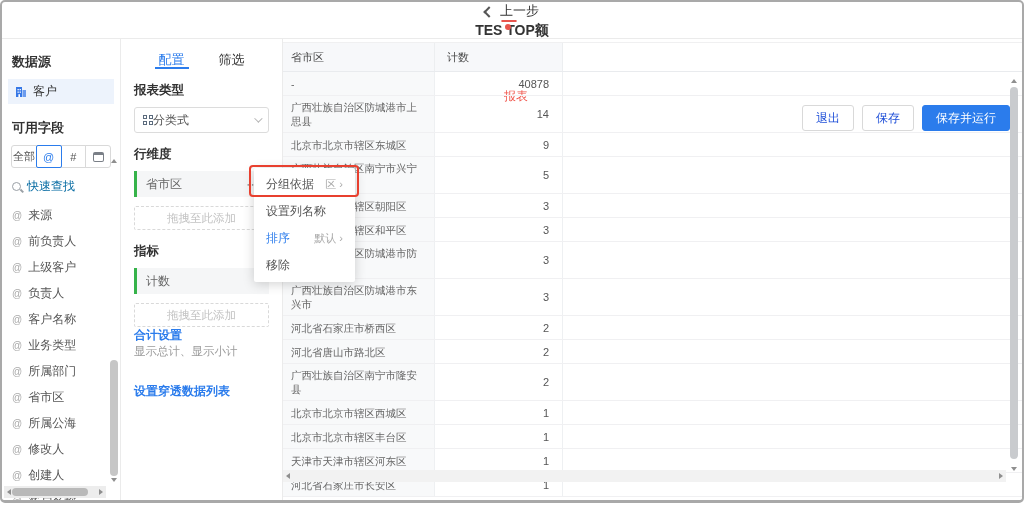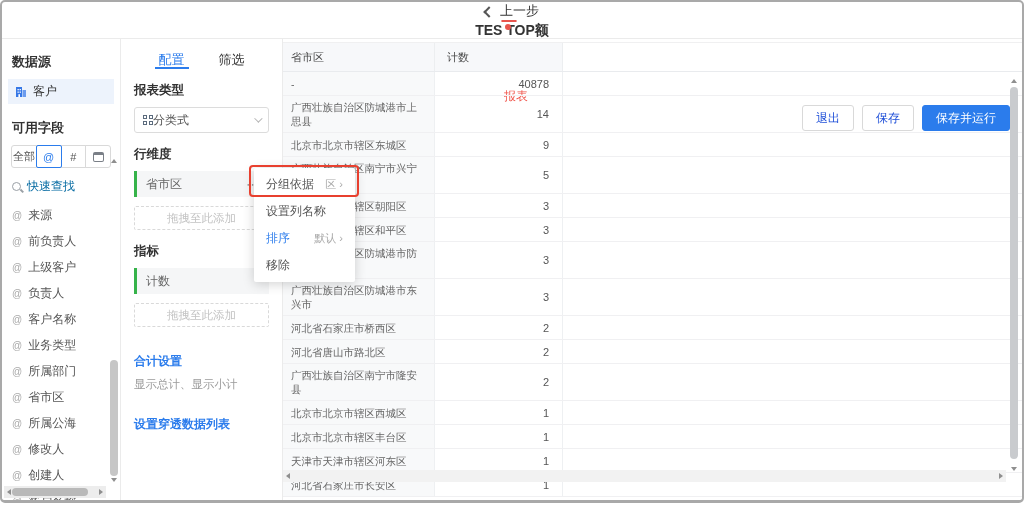--- a/index.html
+++ b/index.html
@@ -89,22 +89,22 @@
   .grid-glyph span { width: 4px; height: 4px; border: 1.2px solid #5b6b7d; }
   .caret-down { margin-left: auto; width: 6px; height: 6px; border-right: 1.4px solid #b5b5b5;
                 border-bottom: 1.4px solid #b5b5b5; transform: rotate(45deg) translateY(-2px); }
   .chip { height: 26px; background: #f5f6f7; border-left: 3px solid #36b34a; display: flex;
           align-items: center; padding: 0 9px; font-size: 12px; color: #666; cursor: grab; }
   .chip .dots { margin-left: auto; color: #9b9b9b; font-size: 13px; letter-spacing: 1px; cursor: pointer; }
   .dropzone { height: 24px; border: 1px dashed #d9d9d9; border-radius: 2px; margin-top: 9px;
               display: flex; align-items: center; justify-content: center;
               font-size: 11.5px; color: #c3c3c3; }
   .cfg-link { font-size: 12px; font-weight: bold; color: #2b7cec; cursor: pointer; }
-  .link-totals { margin-top: 26px; }
-  .cfg-desc { font-size: 11.5px; color: #9b9b9b; margin-top: 7px; }
+  .link-totals { }
+  .cfg-desc { font-size: 11.5px; color: #9b9b9b; }
   .link-drill { margin-top: 24px; }
 
   
   .tablepanel { flex: 1; position: relative; overflow: hidden; }
   .rtable { margin-top: 3px; }
   .thead { display: flex; height: 30px; border-top: 1px solid #f0f0f1; border-bottom: 1px solid #e9ebee; }
   .th { background: #f7f8fa; display: flex; align-items: center; font-size: 11px; color: #4a4a4a; }
   .th1 { width: 152px; padding: 0 8px; border-right: 1px solid #eceef0; }
   .th2 { width: 128px; padding: 0 12px; border-right: 1px solid #eceef0; }
   .trow { display: flex; min-height: 24px; border-bottom: 1px solid #f0f0f2; }

